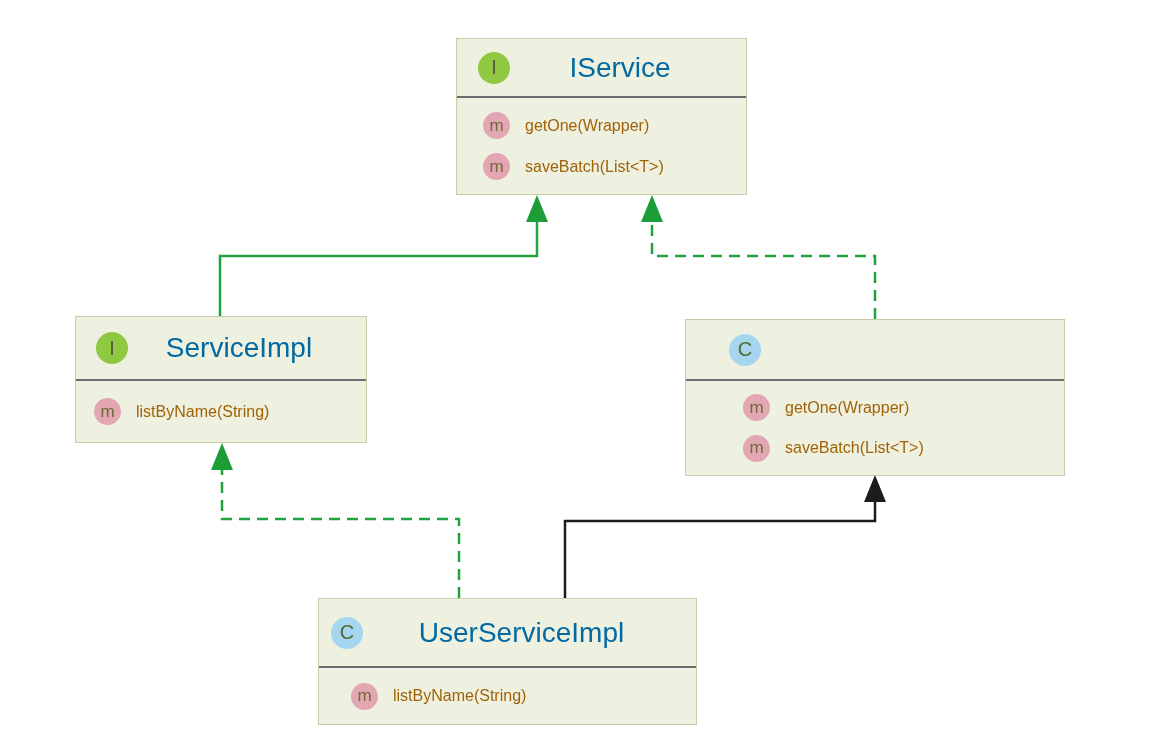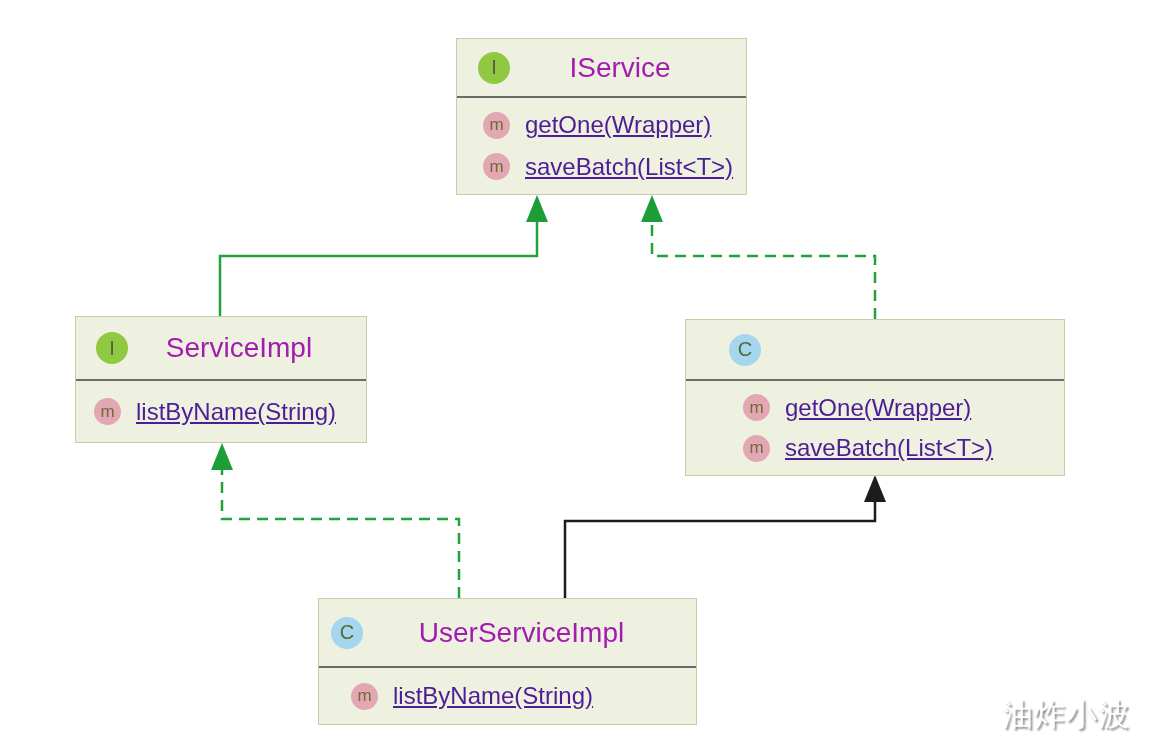--- a/index.html
+++ b/index.html
@@ -35,41 +35,40 @@
     display: flex;
     align-items: center;
     flex: 0 0 auto;
     padding-right: 16px;
     box-sizing: border-box;
   }
   .box-title {
     flex: 1;
     text-align: center;
     font-size: 28px;
-    color: #a21caf;
+    color: #0369a1;
     white-space: nowrap;
   }
   .box-body {
     border-top: 2px solid #6b6b6b;
     flex: 1;
     display: flex;
     flex-direction: column;
     justify-content: space-evenly;
     box-sizing: border-box;
   }
   .method-row {
     display: flex;
     align-items: center;
     gap: 15px;
   }
   .method-label {
-    font-size: 24px;
-    color: #4c1d95;
+    font-size: 16px;
+    color: #a16207;
     white-space: nowrap;
-    text-decoration: underline;
   }
   .badge {
     border-radius: 50%;
     display: inline-flex;
     align-items: center;
     justify-content: center;
     flex: 0 0 auto;
   }
   .badge-interface {
     width: 32px; height: 32px;
@@ -173,15 +172,14 @@
       <span class="box-title">UserServiceImpl</span>
     </div>
     <div class="box-body" style="padding-left:32px;">
       <div class="method-row">
         <span class="badge badge-method">m</span>
         <span class="method-label">listByName(String)</span>
       </div>
     </div>
   </div>
 
-  <div class="watermark">油炸小波</div>
 
 </div>
 
 </body></html>

